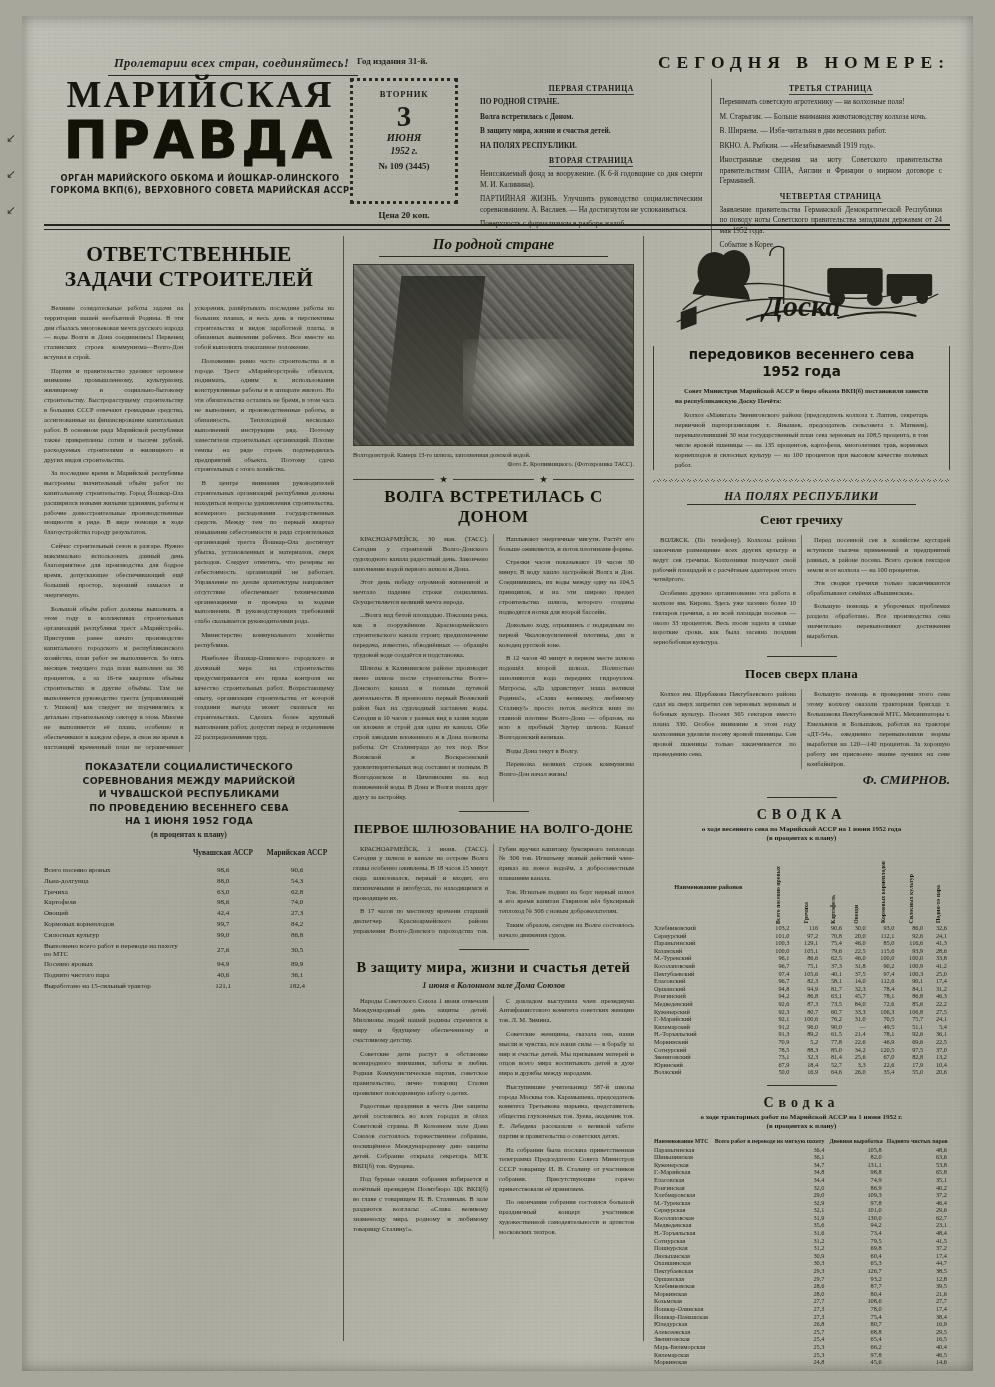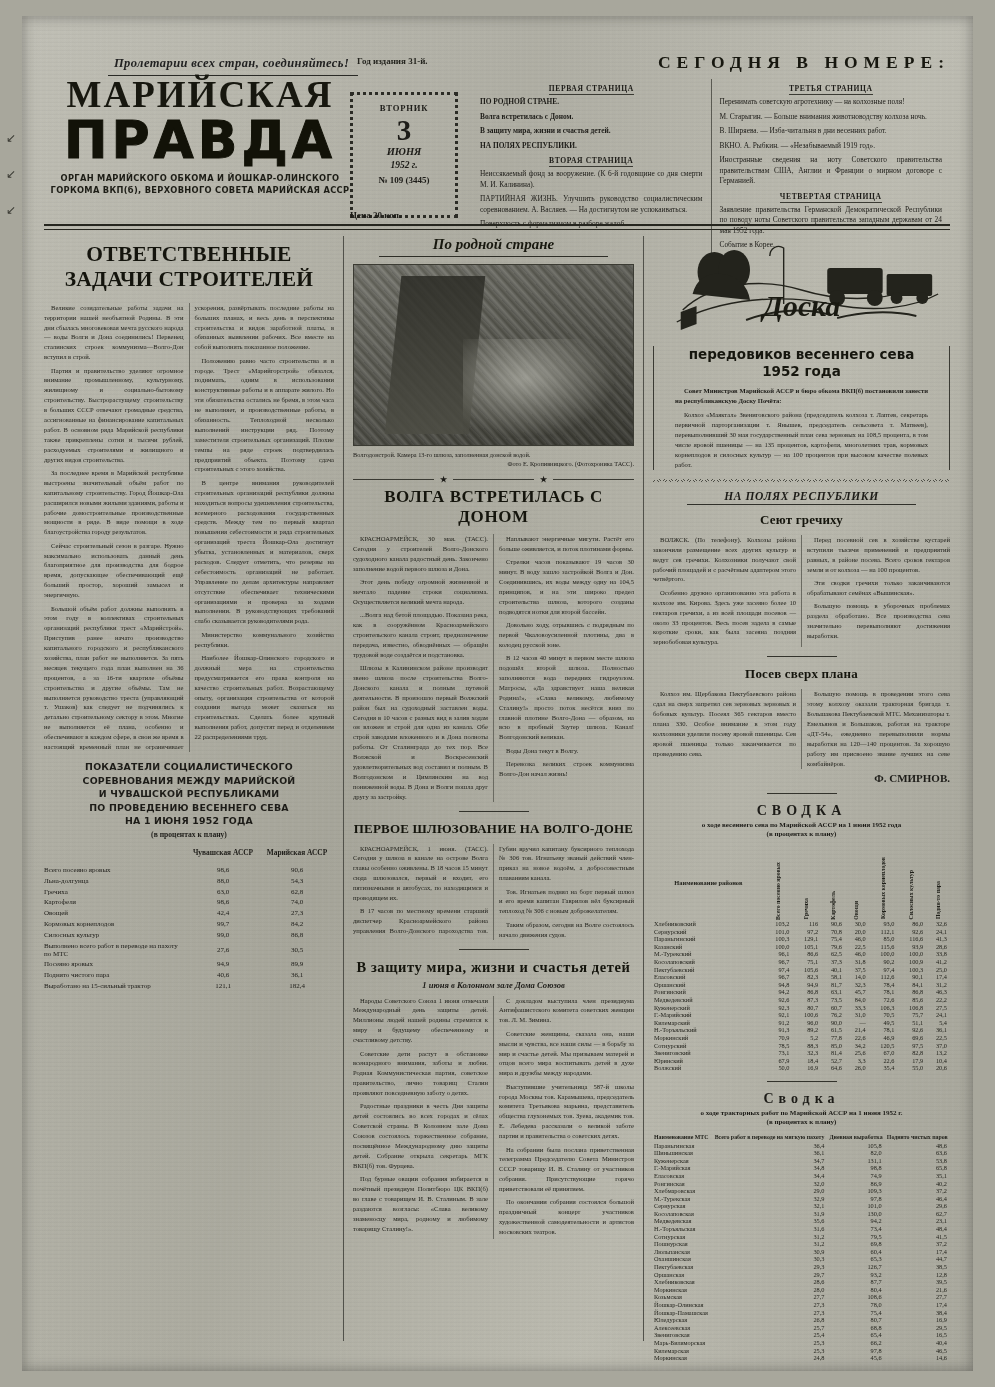--- a/index.html
+++ b/index.html
@@ -66,35 +66,35 @@
     -webkit-text-stroke: 1px #121208;
   }
   .subtitle {
     margin-top: 7px;
     font-size: 8.3px; font-weight: bold; line-height: 1.45;
     font-family: "DejaVu Sans", sans-serif;
     letter-spacing: 0.3px; color: #1d1d16;
   }
 
   .datebox {
-    position:absolute; left: 306px; top: 44px; width: 108px; height: 126px;
+    position:absolute; left: 306px; top: 30px; width: 108px; height: 126px;
     border: 3px dotted #2b2b25;
     text-align:center; box-sizing: border-box;
     padding-top: 8px;
   }
   .year-issue {
     position:absolute; left: 313px; top: 8px;
     font-size: 9px; font-weight: bold; color:#25251f;
   }
   .dow { font-size: 8.6px; font-weight:bold; letter-spacing:0.8px; }
   .dayn { font-size: 29px; font-weight: bold; line-height: 1.05; margin-top:2px; }
   .month { font-size: 10.5px; font-style: italic; font-weight:bold; margin-top: 1px; }
   .yeartxt { font-size: 9.5px; font-style: italic; font-weight:bold; margin-top: 3px; }
   .issno { font-size: 9px; font-weight: bold; margin-top: 5px; }
-  .price { position:absolute; left:306px; top:162px; width:108px; 
+  .price { position:absolute; left:306px; top:162px; width:108px; text-align:center;
            font-size: 9px; font-weight: bold; }
 
   .today {
     position:absolute; left: 428px; top: 4px; width: 478px;
   }
   .today-title {
     text-align:right; font-size: 17.5px; font-weight: bold;
     letter-spacing: 6px; font-family:"Liberation Serif", serif;
     color:#17170f;
   }
@@ -268,21 +268,21 @@
   }
   .cmp-sub { text-align:center; font-size: 7.6px; font-weight:bold; margin-bottom: 8px; }
   table.cmp { width:100%; border-collapse:collapse; font-size: 7px; }
   table.cmp th {
     font-size: 7.4px; font-weight:bold; text-align:center;
     line-height:1.3; padding-bottom: 7px;
   }
   table.cmp td { padding: 1.4px 0; }
   table.cmp td.lbl { text-align:left; }
   table.cmp td.v { text-align:center; width: 74px; font-variant-numeric: tabular-nums; }
-  .sig { text-align:right; font-weight:bold; font-size: 11px; margin-top: 3px; }
+  .sig { text-align:right; font-weight:bold; font-size: 13px; margin-top: 3px; font-style: italic; }
   .edge-marks { position:absolute; left: 6px; top: 120px; font-size: 12px; color:#3b3b34; line-height: 3; }
 </style>
 </head>
 <body>
 
 <div class="page">
   <div class="paper">
     <div class="grain"></div>
   </div>
   <div class="edge-marks">↙<br>↙<br>↙</div>

